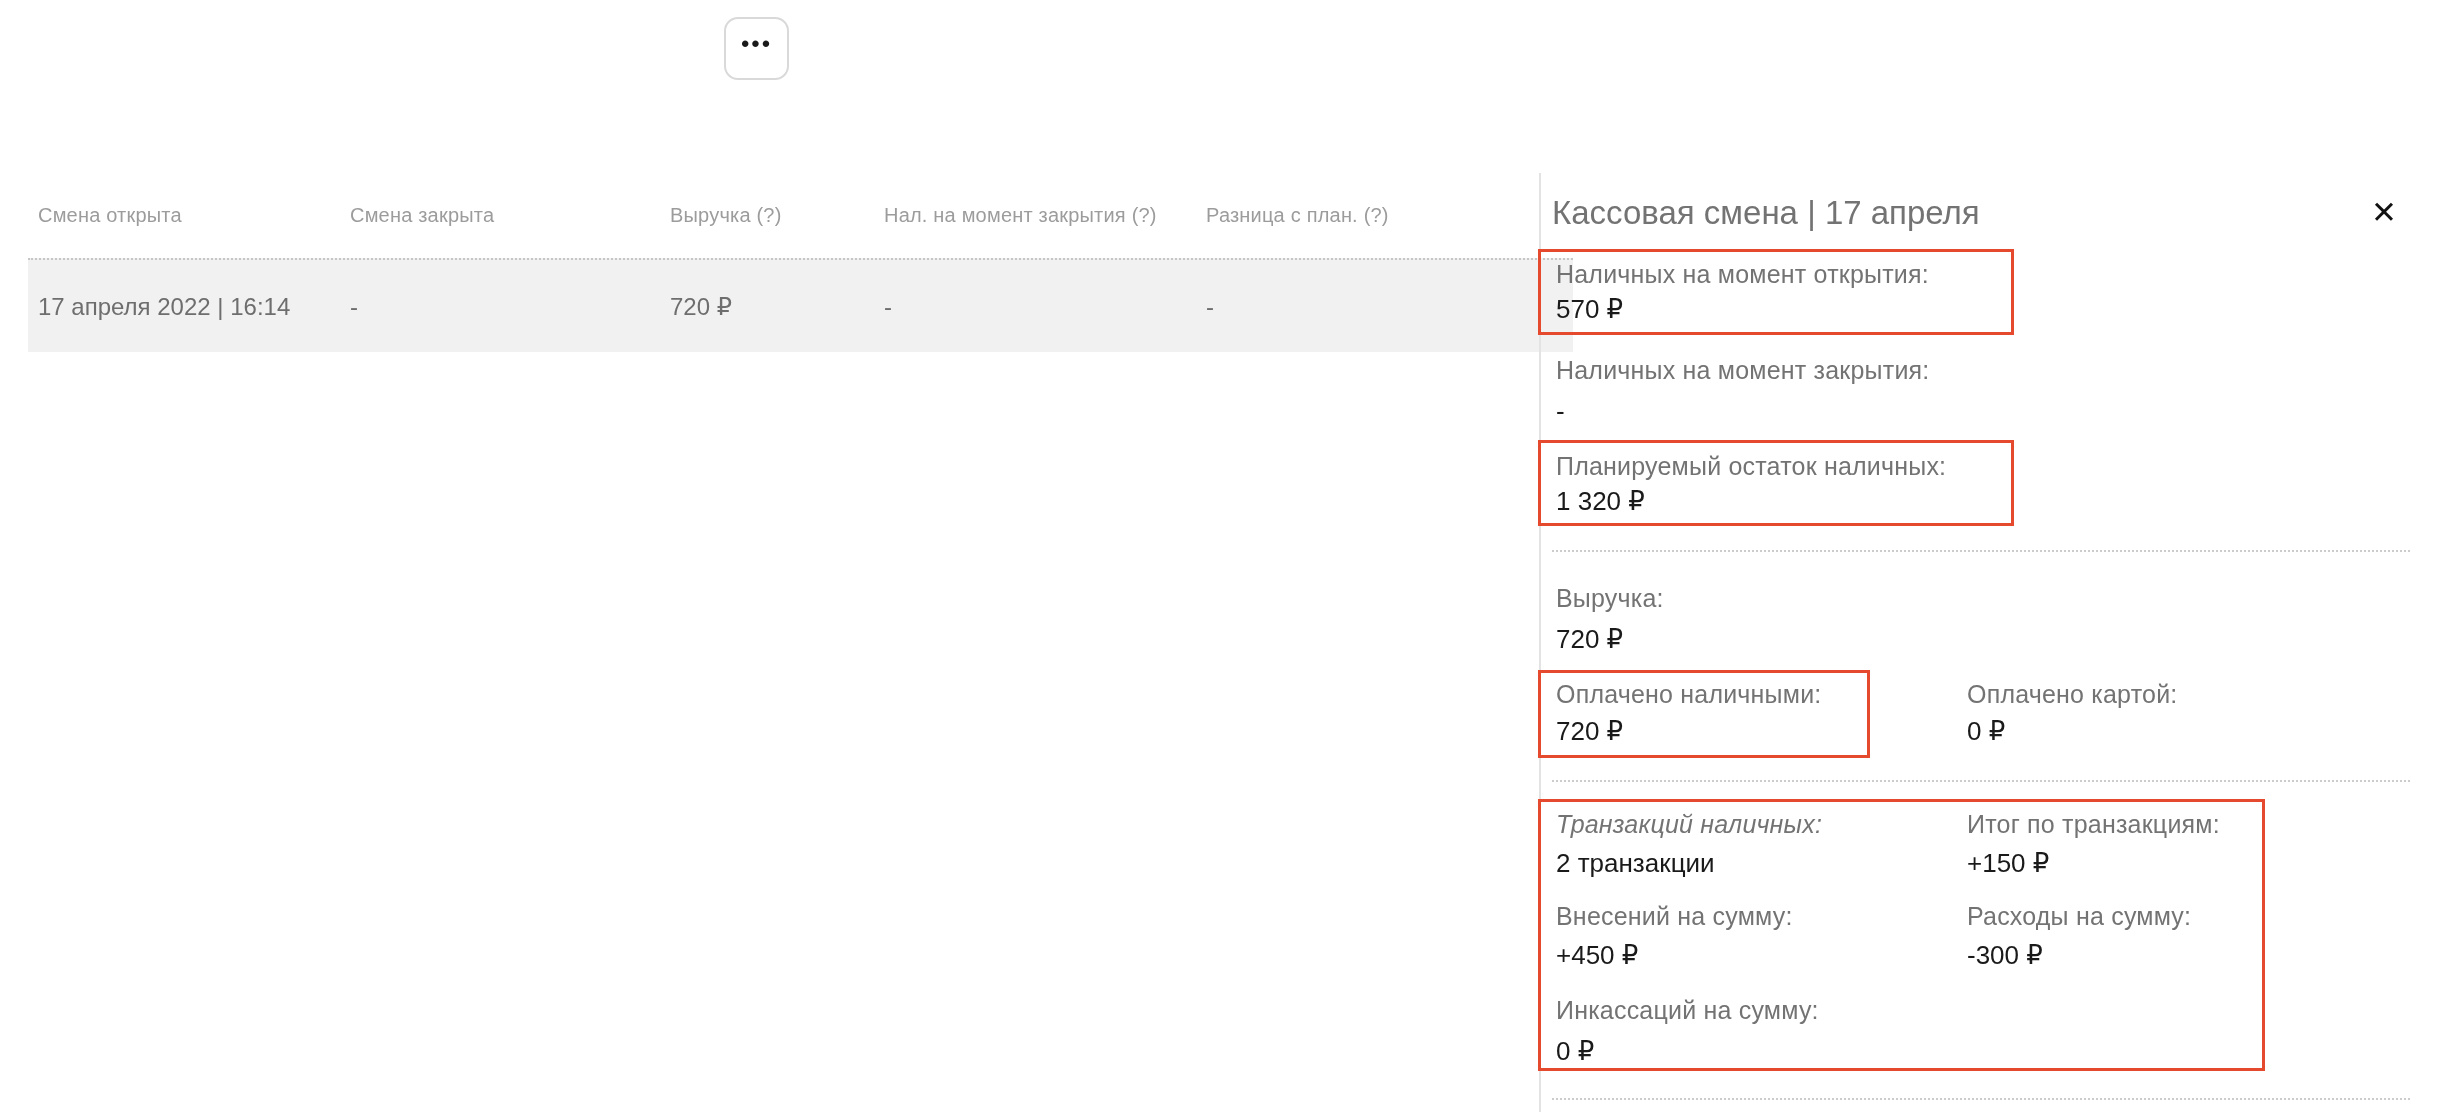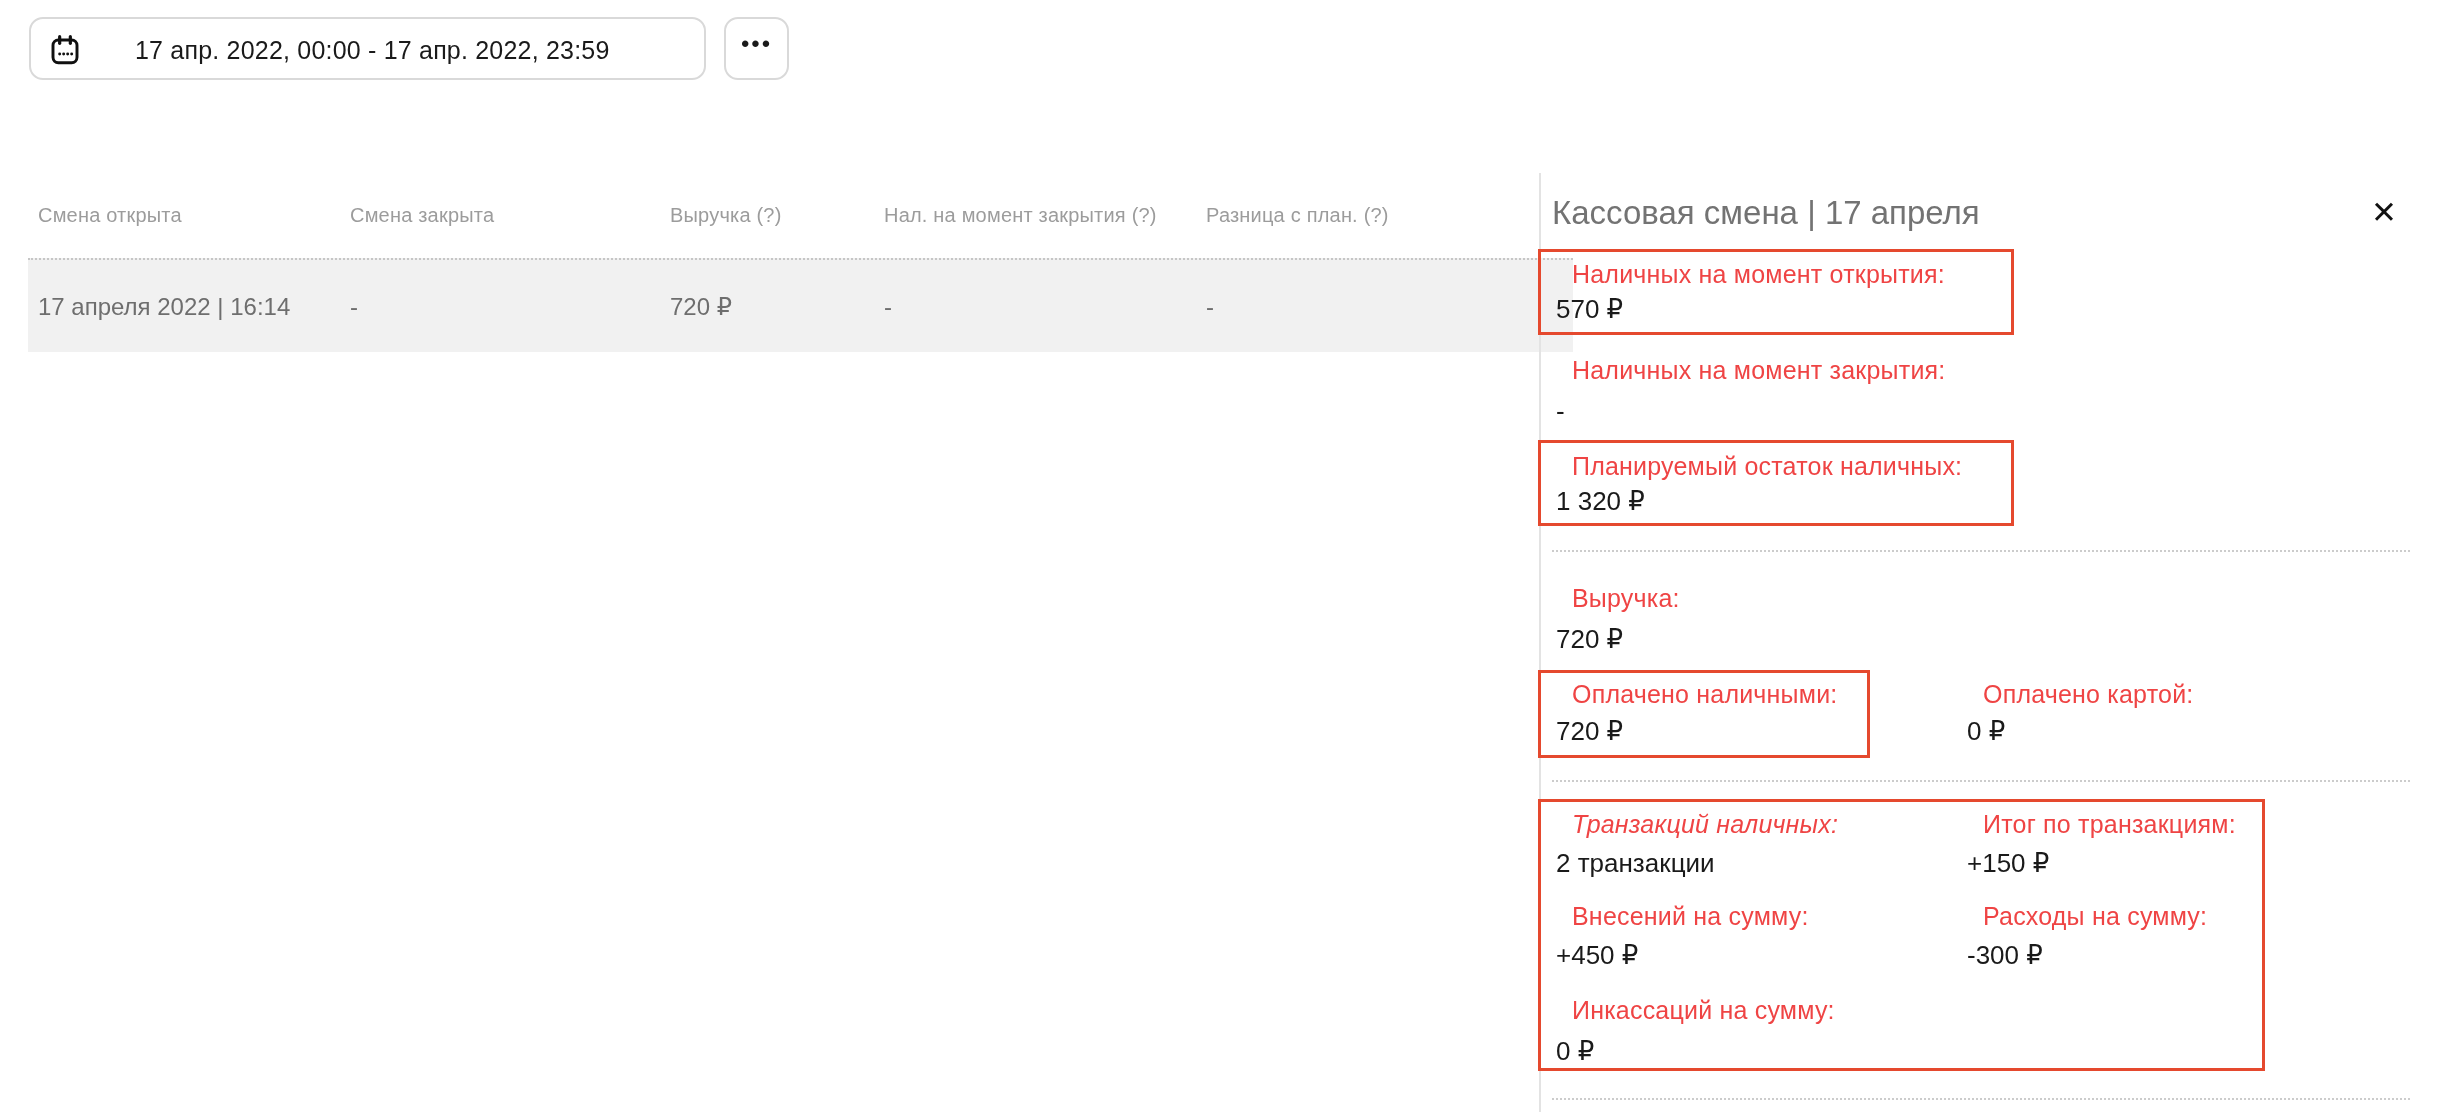--- a/index.html
+++ b/index.html
@@ -35,21 +35,21 @@
   .row .r4 { left:856px; } .row .r5 { left:1178px; }
 
   
   .v-divider { left:1539px; top:173px; width:2px; height:939px; background:#e3e3e3; }
 
   
   .panel-title { left:1552px; top:194px; font-size:33px; color:#737373; white-space:nowrap; }
   .close-btn { left:2358px; top:186px; width:52px; height:52px; cursor:pointer;
     display:flex; align-items:center; justify-content:center; font-size:31px; color:#111; }
 
-  .lbl { font-size:25px; color:#ef4444; white-space:nowrap; letter-spacing:.2px;margin-left:16px; }
+  .lbl { font-size:25px; color:#737373; white-space:nowrap; letter-spacing:.2px; }
   .val { font-size:26px; color:#1a1a1a; white-space:nowrap; }
 
   .f1l { left:1556px; top:260px; }  .f1v { left:1556px; top:294px; }
   .f2l { left:1556px; top:356px; }  .f2v { left:1556px; top:396px; }
   .f3l { left:1556px; top:452px; }  .f3v { left:1556px; top:486px; }
   .f4l { left:1556px; top:584px; }  .f4v { left:1556px; top:624px; }
   .f5l { left:1556px; top:680px; }  .f5v { left:1556px; top:716px; }
   .f6l { left:1967px; top:680px; }  .f6v { left:1967px; top:716px; }
   .f7l { left:1556px; top:810px;font-style:italic; }  .f7v { left:1556px; top:848px; }
   .f8l { left:1967px; top:810px; }  .f8v { left:1967px; top:848px; }
@@ -64,34 +64,20 @@
   .box4 { left:1538px; top:799px; width:727px; height:272px; }
 
   .dotted { left:1552px; width:858px; height:0; border-top:2px dotted #cccccc; }
   .d1 { top:550px; } .d2 { top:780px; } .d3 { top:1098px; }
 </style>
 </head>
 <body>
 
 <div id="screen">
 
-  <div class="abs date-field">
-    <span class="cal">
-      <svg viewBox="0 0 24 24" width="32" height="32">
-        <rect x="3" y="4.5" width="18" height="17" rx="4" fill="none" stroke="#101010" stroke-width="2.2"></rect>
-        <line x1="8" y1="2" x2="8" y2="7" stroke="#101010" stroke-width="2.4" stroke-linecap="round"></line>
-        <line x1="16" y1="2" x2="16" y2="7" stroke="#101010" stroke-width="2.4" stroke-linecap="round"></line>
-        <circle cx="8" cy="15" r="1.1" fill="#101010"></circle>
-        <circle cx="11" cy="15" r="1.1" fill="#101010"></circle>
-        <circle cx="14" cy="15" r="1.1" fill="#101010"></circle>
-        <circle cx="17" cy="15" r="1.1" fill="#101010"></circle>
-      </svg>
-    </span>
-    <span class="date-text">17 апр. 2022, 00:00 - 17 апр. 2022, 23:59</span>
-  </div>
   <div class="abs more-btn">
     <span>•••</span>
   </div>
 
 
   <div class="abs th c1">Смена открыта</div>
   <div class="abs th c2">Смена закрыта</div>
   <div class="abs th c3">Выручка (?)</div>
   <div class="abs th c4">Нал. на момент закрытия (?)</div>
   <div class="abs th c5">Разница с план. (?)</div>

